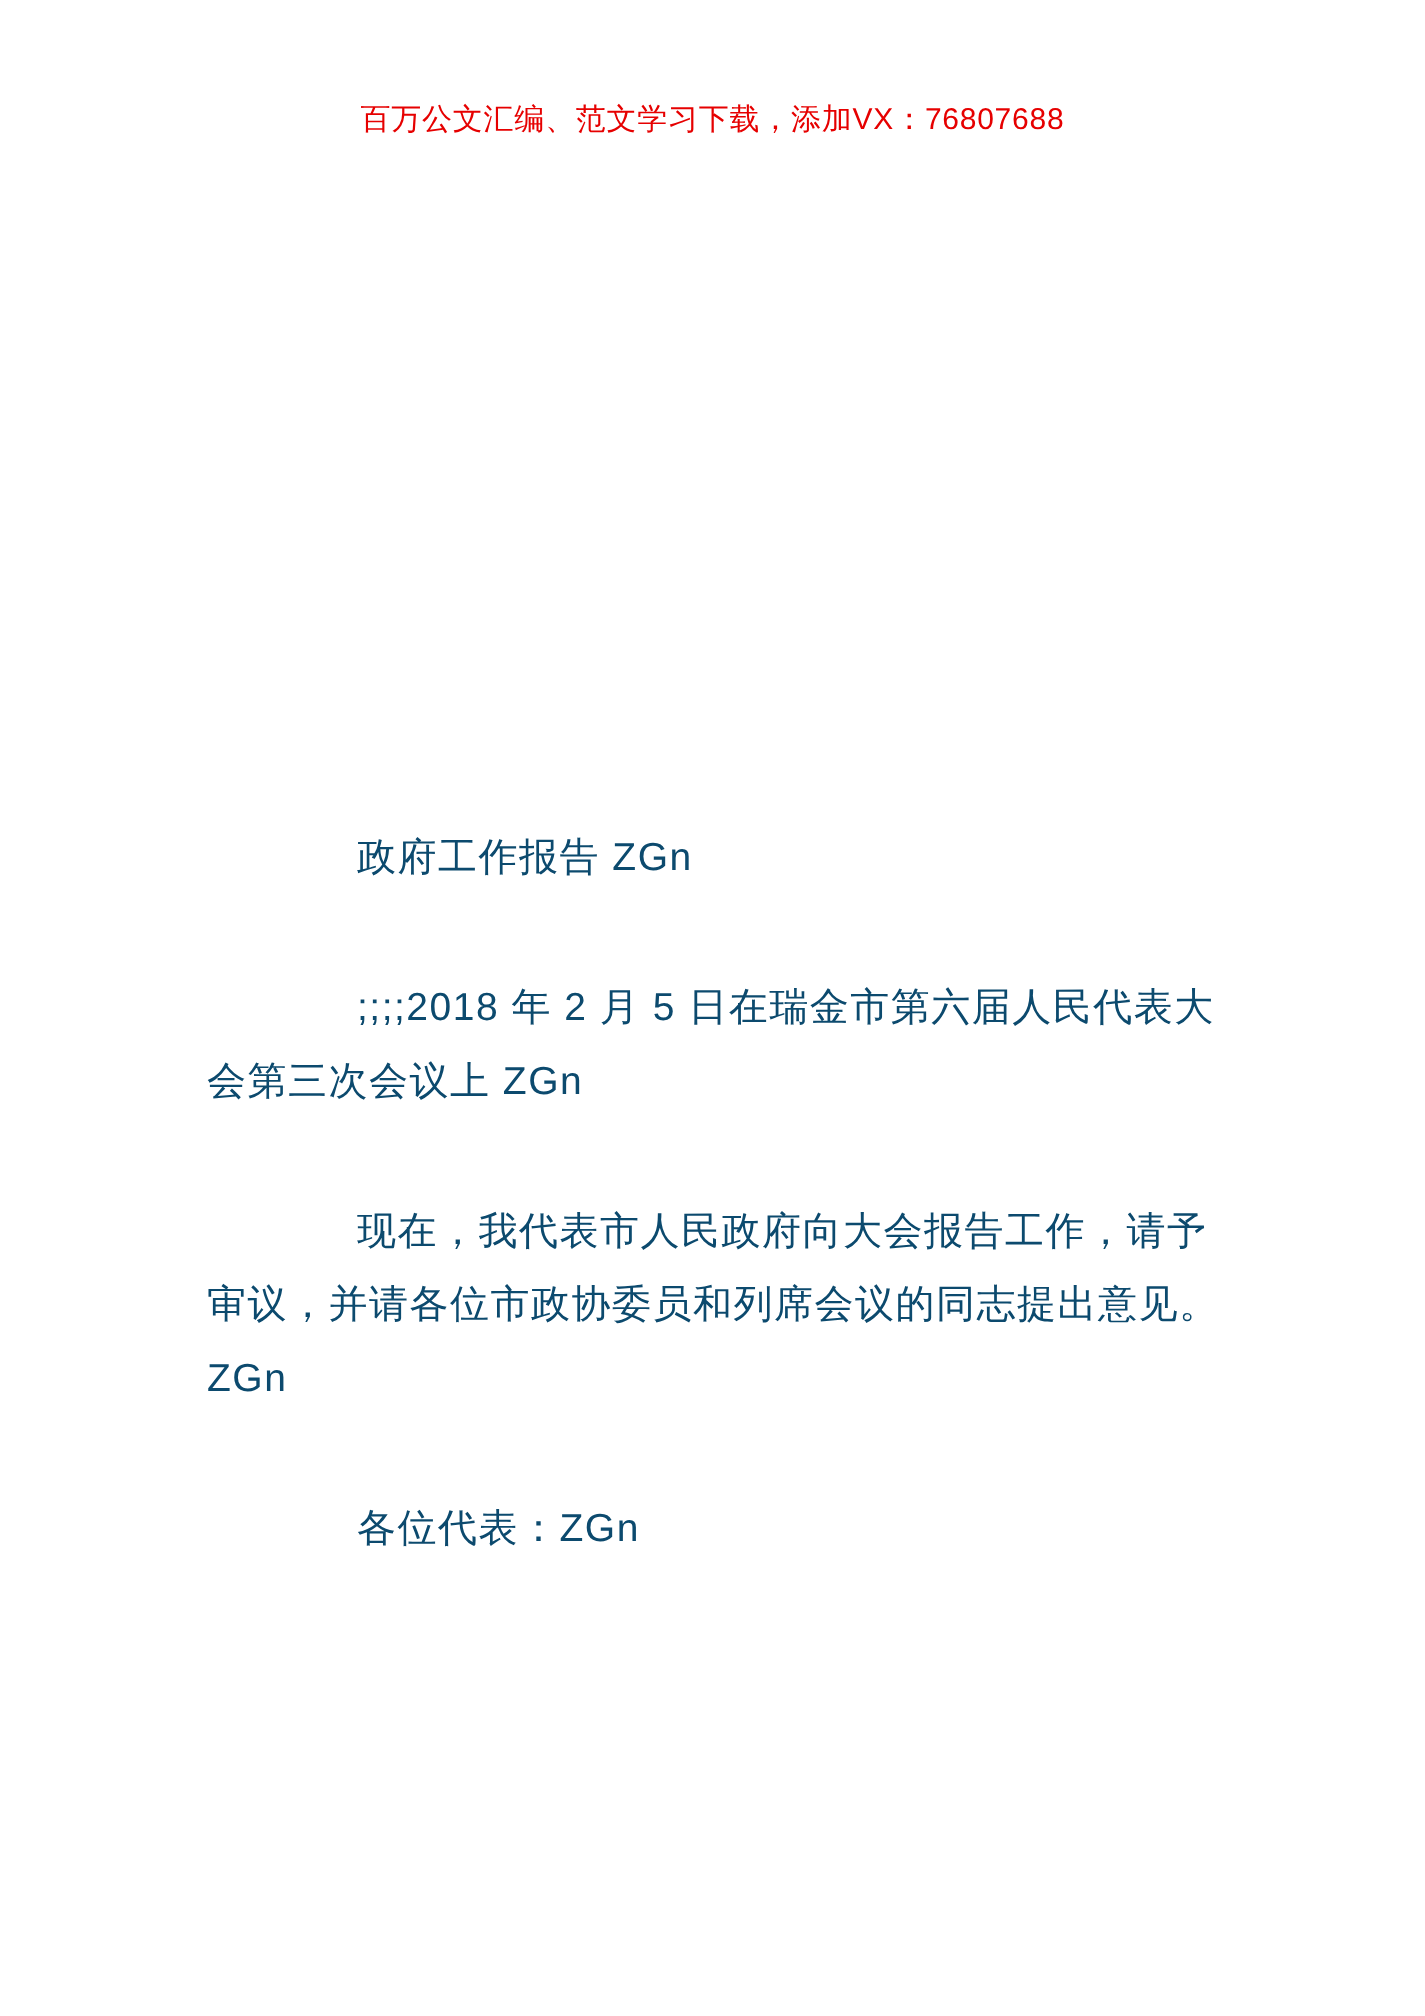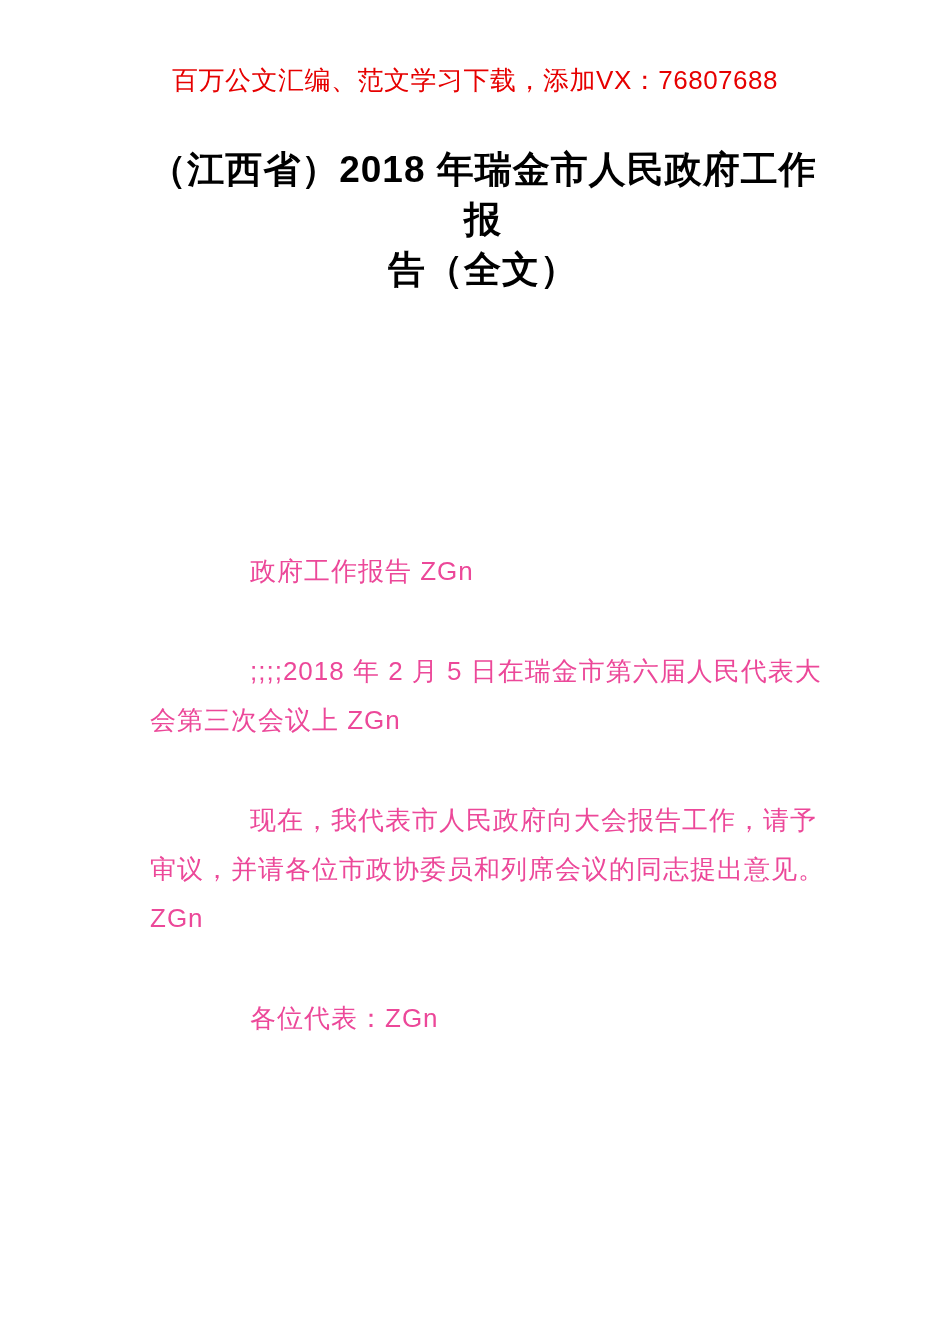--- a/index.html
+++ b/index.html
@@ -14,21 +14,21 @@
     background: #ffffff;
     overflow: hidden;
     font-family: "Liberation Sans", sans-serif;
   }
   .promo-header {
     position: absolute;
     top: 66px;
     left: 0;
     width: 100%;
     text-align: center;
-    font-size: 26px;
+    font-size: 20px;
     line-height: 28px;
     letter-spacing: 0.5px;
     color: #e60000;
     white-space: pre-line;
   }
   .doc-title {
     position: absolute;
     top: 145px;
     left: 143px;
     width: 680px;
@@ -36,42 +36,40 @@
     font-size: 37px;
     font-weight: bold;
     line-height: 50px;
     letter-spacing: 1px;
     color: #000000;
     white-space: pre-line;
   }
   .doc-body {
     position: absolute;
     top: 547px;
-    left: 150px;
+    left: 138px;
     width: 680px;
-    color: #ec4899;
+    color: #0c4a6e;
   }
   .doc-body p {
     margin: 0 0 51px 0;
     font-size: 26px;
     line-height: 49px;
     letter-spacing: 1px;
     text-indent: 100px;
     white-space: pre-line;
   }
 </style>
 </head>
 <body>
 
 <div class="page">
 
   <div class="promo-header">百万公文汇编、范文学习下载，添加VX：76807688</div>
 
-  <div class="doc-title">（江西省）2018 年瑞金市人民政府工作报
-告（全文）</div>
 
   <div class="doc-body">
     <p>政府工作报告 ZGn</p>
     <p>;;;;2018 年 2 月 5 日在瑞金市第六届人民代表大
 会第三次会议上 ZGn</p>
     <p>现在，我代表市人民政府向大会报告工作，请予
 审议，并请各位市政协委员和列席会议的同志提出意见。
 ZGn</p>
     <p>各位代表：ZGn</p>
   </div>

